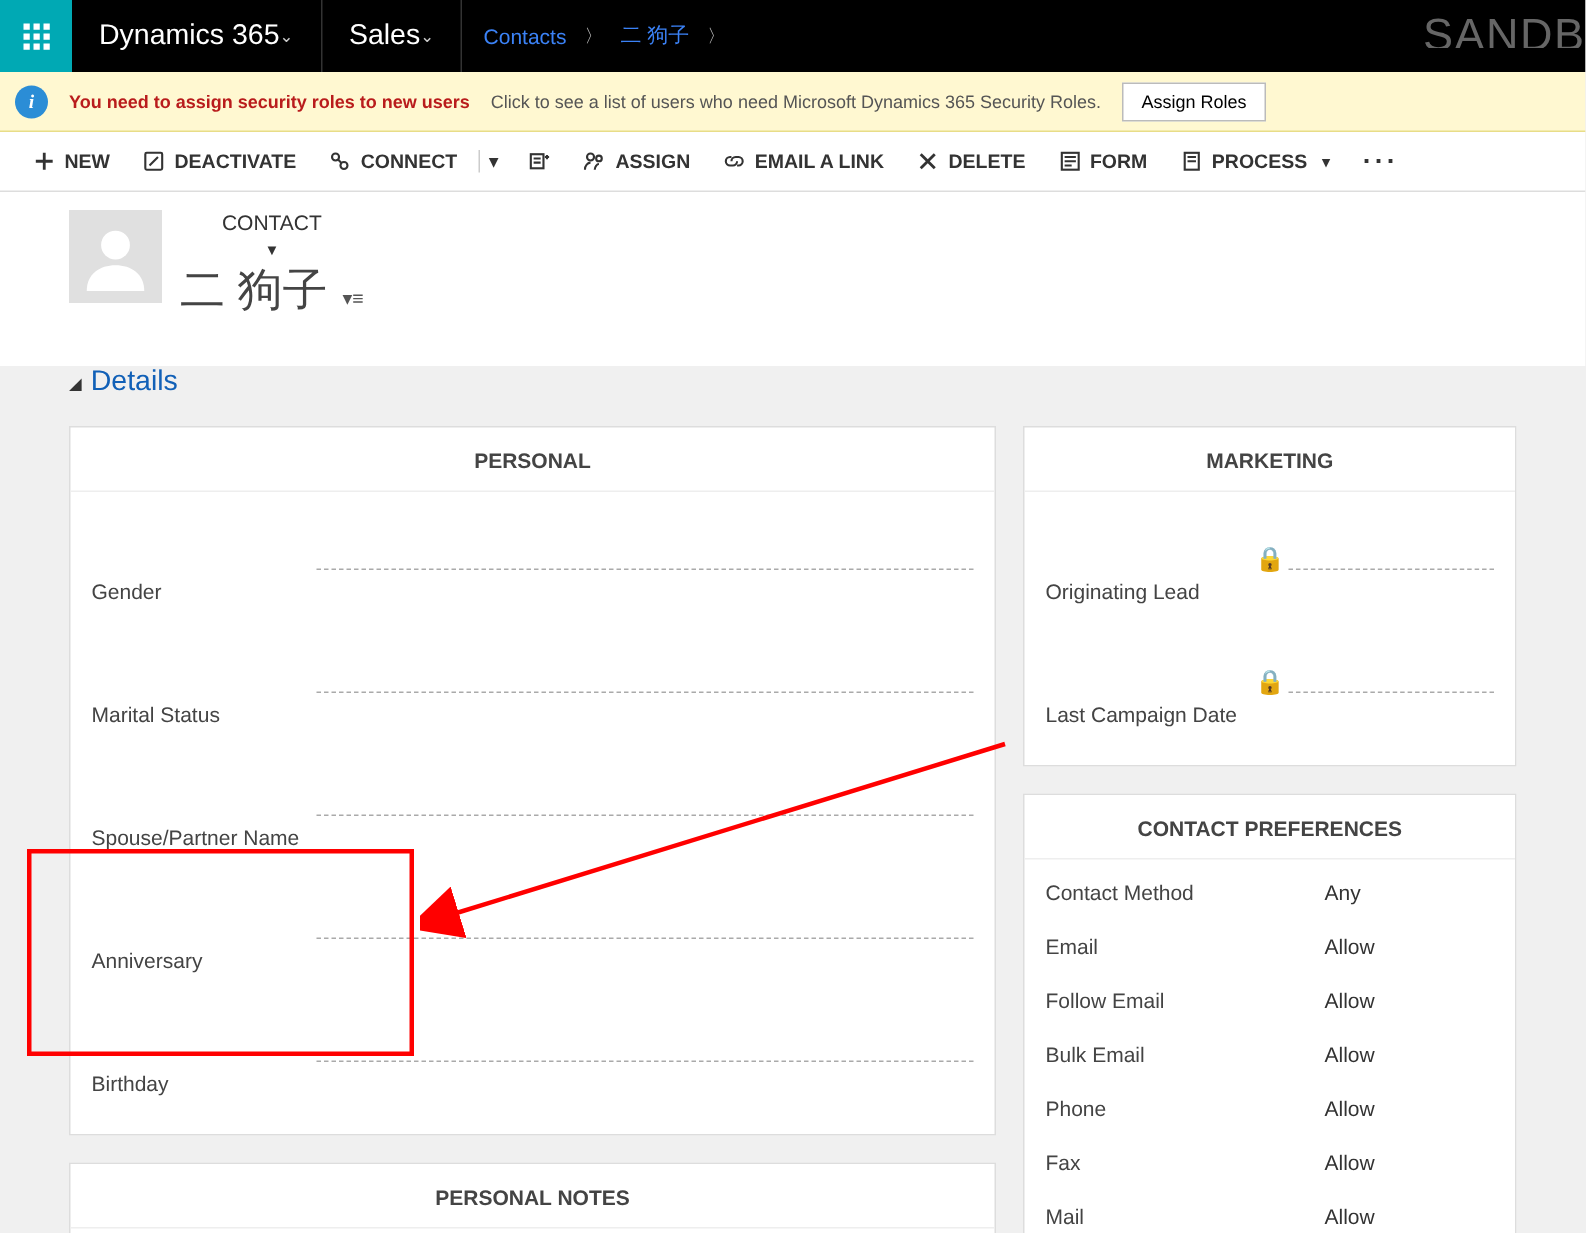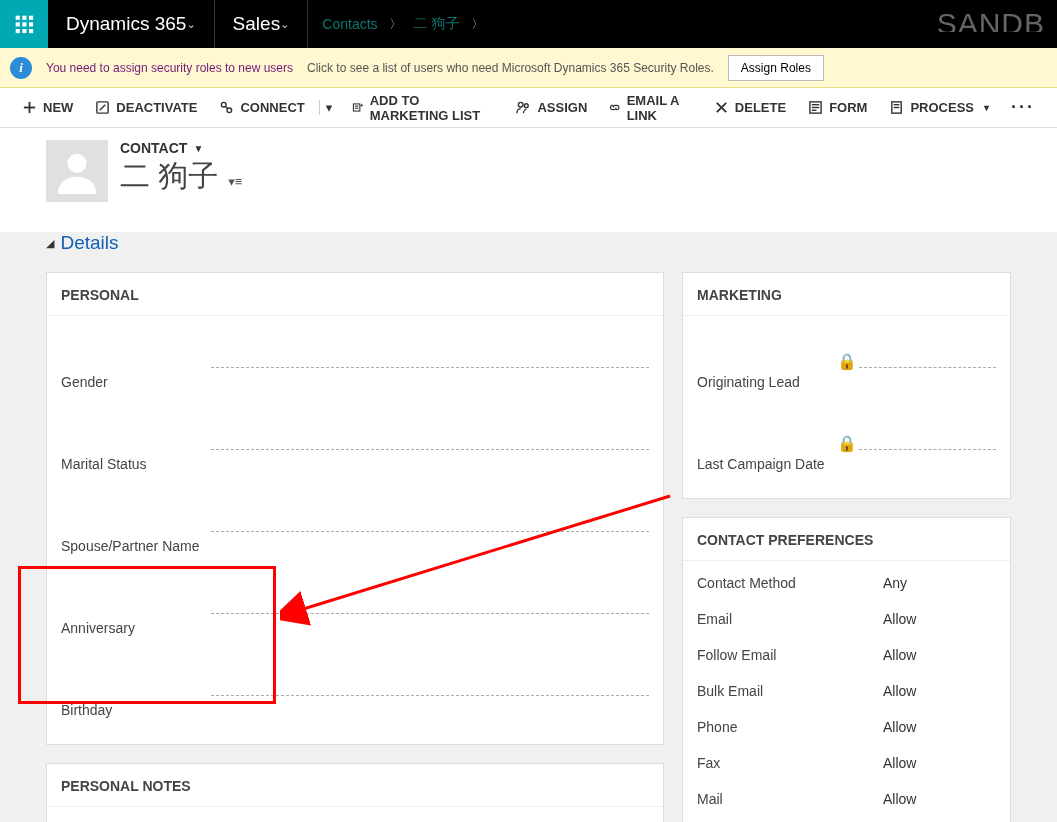--- a/index.html
+++ b/index.html
@@ -5,59 +5,59 @@
 * { margin:0; padding:0; box-sizing:border-box; font-family:"Segoe UI", Arial, sans-serif; }
 body { background:#f0f0f0; width:1057px; height:822px; overflow:hidden; position:relative; }
 
 
 .topbar { background:#000; color:#fff; height:48px; display:flex; align-items:stretch; position:relative; }
 .waffle { width:48px; background:#00a9b4; display:flex; align-items:center; justify-content:center; cursor:pointer; }
 .waffle svg { width:20px; height:20px; }
 .nav-item { display:flex; align-items:center; padding:0 18px; font-size:19px; font-weight:300; border-right:1px solid #333; cursor:pointer; gap:0; }
 .nav-item .chev { font-size:11px; opacity:.8; }
 .breadcrumbs { display:flex; align-items:center; gap:12px; padding:0 14px; font-size:14px; }
-.bc-link { color:#0f766e; }
+.bc-link { color:#3b82f6; }
 .bc-sep { font-size:12px; color:#bbb; }
-.watermark { position:absolute; right:0; top:0; height:32px; line-height:48px; font-size:30px; font-weight:300; color:#666; letter-spacing:1px; overflow:hidden; padding-right:12px; }
+.watermark { position:absolute; right:0; top:0; height:32px; line-height:48px; font-size:30px; font-weight:300; color:#666; letter-spacing:1px; overflow:hidden; padding-right:0; }
 
 
 .notify { background:#fff8d1; border-bottom:1px solid #e8dd88; height:40px; display:flex; align-items:center; padding:0 10px; gap:14px; font-size:12px; }
 .notify .icon-circle { width:22px; height:22px; border-radius:50%; background:#2b8dd6; color:#fff; display:flex; align-items:center; justify-content:center; font-weight:bold; font-size:13px; font-style:italic; font-family:Georgia,serif; }
-.notify .bold { font-weight:400; color:#701a75; }
+.notify .bold { font-weight:700; color:#b91c1c; }
 .notify .sub { color:#555; }
 .notify .btn { background:#fff; border:1px solid #bbb; padding:5px 12px; font-size:12px; cursor:pointer; }
 
 
 .cmdbar { background:#fff; height:40px; display:flex; align-items:center; padding:0 14px; gap:6px; border-bottom:1px solid #ddd; font-size:13px; color:#333; }
 .cmd { display:flex; align-items:center; gap:6px; padding:4px 8px; cursor:pointer; font-weight:600; }
 .cmd svg { width:15px; height:15px; }
 .cmd-split { border-left:1px solid #ccc; padding:0 6px; cursor:pointer; }
 .cmd-more { font-size:18px; letter-spacing:2px; padding:0 8px; cursor:pointer; font-weight:bold; }
 
 
 .record-head { background:#fff; padding:12px 46px 30px 46px; display:flex; gap:12px; align-items:flex-start; }
 .avatar { width:62px; height:62px; background:#e0e0e0; display:flex; align-items:center; justify-content:center; }
 .avatar svg { width:46px; height:46px; fill:#fff; }
-.rec-info .type-row { display:flex; align-items:center; gap:6px; color:#333; font-size:14px; font-weight:700; }
+.rec-info .type-row { display:flex; align-items:center; gap:6px; color:#333; font-size:14px; font-weight:400;flex-direction:column; }
 .rec-info .type-row .car { font-size:10px; }
 .rec-info .name-row { display:flex; align-items:baseline; gap:10px; }
 .rec-info .rec-name { font-size:30px; font-weight:300; color:#444; }
 .rec-info .list-ico { font-size:13px; color:#555; }
 
 
 .content { padding:0 46px; }
 .section-title { display:flex; align-items:center; gap:6px; font-size:19px; color:#1160b7; cursor:pointer; margin-bottom:18px; }
 .section-title .tri { font-size:11px; color:#333; }
 
 .columns { display:flex; gap:18px; align-items:flex-start; }
 .col-left { width:618px; }
 .col-right { flex:1; }
 
 .card { background:#fff; border:1px solid #ddd; margin-bottom:18px; }
-.card-head { padding:14px 14px 12px 14px; font-size:14px; font-weight:600; color:#444; border-bottom:1px solid #eee; }
+.card-head { padding:14px 14px 12px 14px; font-size:14px; font-weight:600; color:#444; border-bottom:1px solid #eee;text-align:center; }
 .card-body { padding:4px 14px 14px 14px; }
 
 .field-row { display:flex; align-items:center; padding:12px 0; }
 .field-label { width:150px; font-size:14px; color:#444; flex-shrink:0;margin-top:42px; }
 .field-value-dash { flex:1; border-bottom:1.5px dashed #aaa; height:14px; }
 .field-lock { width:14px; margin-right:8px; color:#777; flex-shrink:0; }
 .field-value-text { font-size:14px; color:#333; padding-left:4px; }
 .pref-row { display:flex; align-items:center; padding:10px 0; }
 .pref-label { width:186px; font-size:14px; color:#444; }
 .pref-value { font-size:14px; color:#333; }
@@ -135,21 +135,20 @@
   </div>
   <div class="cmd-split">▾</div>
   <div class="cmd">
     <svg viewBox="0 0 16 16" fill="none" stroke="#333" stroke-width="1.5">
         <rect x="2" y="3" width="9" height="10"></rect>
         <line x1="4" y1="6" x2="9" y2="6"></line>
         <line x1="4" y1="9" x2="9" y2="9"></line>
         <line x1="12" y1="5" x2="15" y2="5"></line>
         <line x1="13.5" y1="3.5" x2="13.5" y2="6.5"></line>
       </svg>
-    <span>ADD TO MARKETING LIST</span>
   </div>
   <div class="cmd">
     <svg viewBox="0 0 16 16" fill="none" stroke="#333" stroke-width="1.5">
         <circle cx="5" cy="5" r="2.5"></circle>
         <path d="M1 14c0-3 2-5 4-5"></path>
         <circle cx="11" cy="6" r="2"></circle>
         <path d="M8 14c0-2 1.5-4 3-4"></path>
       </svg>
     <span>ASSIGN</span>
   </div>

